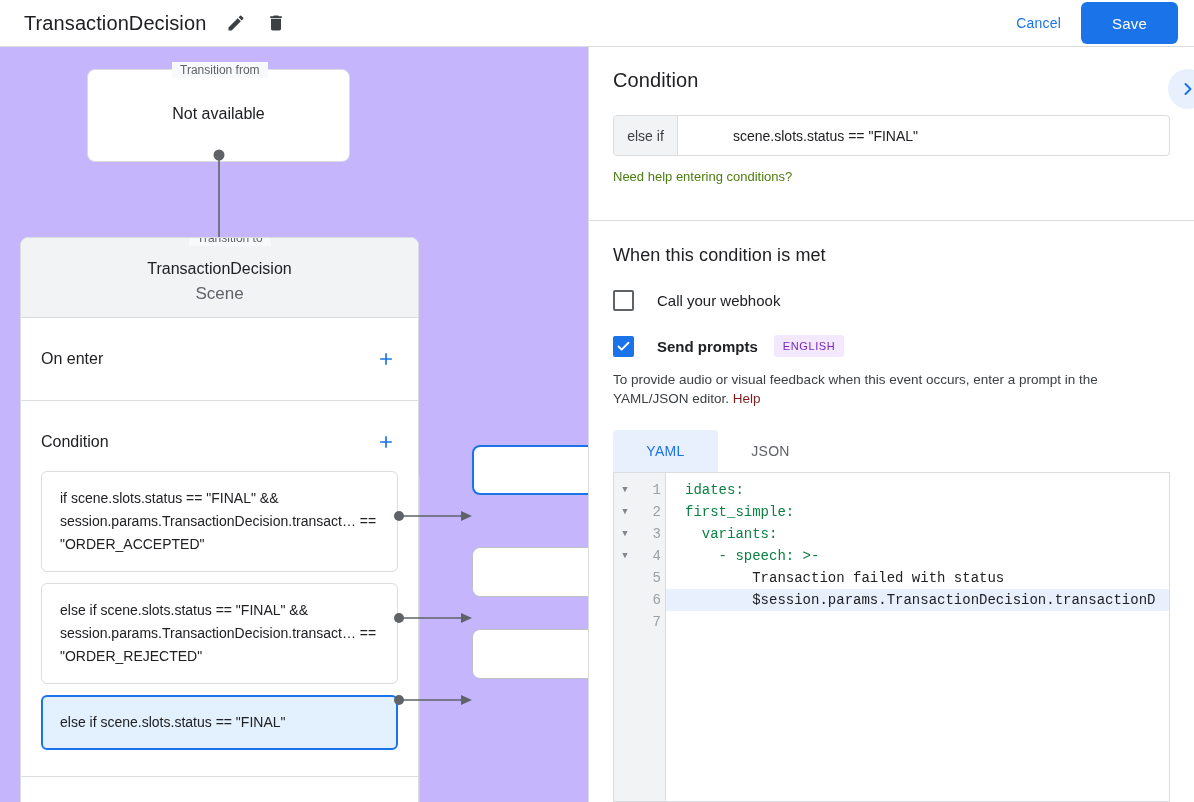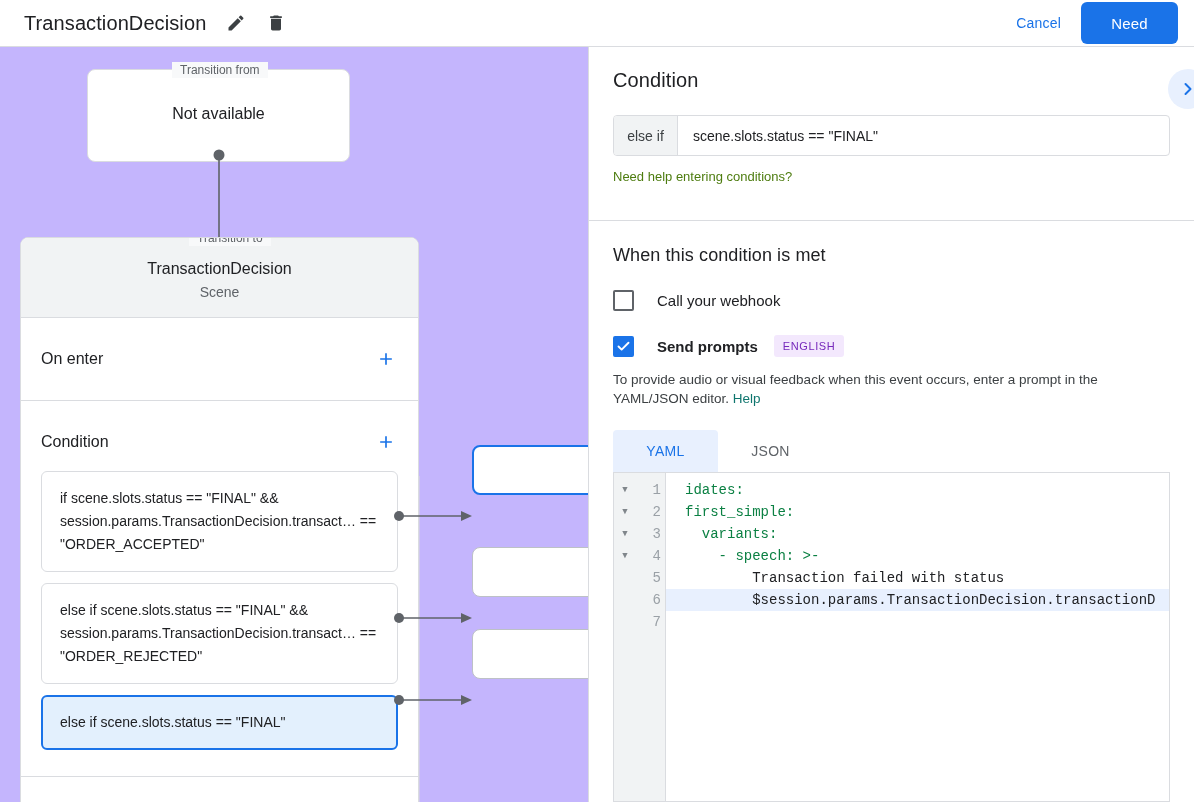--- a/index.html
+++ b/index.html
@@ -95,21 +95,21 @@
   }
   #transition-to-legend { left: 168px; }
   #transition-to-head {
     height: 80px;
     background: #f1f3f4;
     border-bottom: 1px solid #dadce0;
     padding-top: 22px;
     text-align: center;
   }
   #transition-to-name { font-size: 16px; color: #202124; }
-  #transition-to-sub { font-size: 14px; color: #5f6368; margin-top: 6px; }
+  #transition-to-sub { font-size: 17px; color: #5f6368; margin-top: 6px; }
 
   .section {
     border-bottom: 1px solid #dadce0;
     padding: 12px 20px;
   }
   .section-header {
     display: flex; align-items: center;
     height: 58px;
   }
   .section-title { font-size: 16px; color: #202124; flex: 1 1 auto; }
@@ -168,20 +168,21 @@
     display: flex; align-items: center; justify-content: center;
     cursor: pointer;
   }
   #cond-input-row {
     margin-top: 23px;
     display: flex;
     border: 1px solid #dadce0;
     border-radius: 4px;
     height: 41px;
     overflow: hidden;
+    gap: 40px;
   }
   #cond-prefix {
     width: 64px;
     background: #f1f3f4;
     border-right: 1px solid #dadce0;
     display: flex; align-items: center; justify-content: center;
     font-size: 14px; color: #3c4043;
   }
   #cond-value {
     flex: 1 1 auto;
@@ -222,21 +223,21 @@
     margin-left: 16px;
     background: #f3e8fd; color: #7627bb;
     font-size: 11px; letter-spacing: 0.6px;
     padding: 5px 9px; border-radius: 3px;
   }
   #prompts-desc {
     margin-top: 13px;
     font-size: 13.5px; line-height: 19px; color: #3c4043;
     max-width: 556px;
   }
-  #help-link { color: #0f766e; text-decoration: none; cursor: pointer; }
+  #help-link { color: #7f1d1d; text-decoration: none; cursor: pointer; }
 
   #editor-tabs { display: flex; margin-top: 22px; }
   .editor-tab {
     width: 105px; height: 42px;
     display: flex; align-items: center; justify-content: center;
     font-size: 14px; font-weight: 500; letter-spacing: 0.3px;
     color: #5f6368; cursor: pointer;
     border-radius: 4px 4px 0 0;
   }
   .editor-tab.active { background: #e8f0fe; color: #1a73e8; }
@@ -296,21 +297,21 @@
 
   <div class="hdr-icon-btn" id="delete-btn">
     <svg width="20" height="20" viewBox="0 0 24 24" fill="#3c4043" aria-hidden="true">
       <path d="M6 19c0 1.1.9 2 2 2h8c1.1 0 2-.9 2-2V7H6v12zM19 4h-3.5l-1-1h-5l-1 1H5v2h14V4z"></path>
     </svg>
   </div>
 
   <div id="header-spacer"></div>
 
   <button id="cancel-button">Cancel</button>
-  <button id="save-button">Need</button>
+  <button id="save-button">Save</button>
 </div>
 
 <div id="flow-canvas">
 
   <div class="fieldset-card" id="transition-from-card">
     <div class="fieldset-legend" id="transition-from-legend">Transition from</div>
     <div id="transition-from-value">Not available</div>
   </div>
 
   <svg id="arrow-svg" width="40" height="110" viewBox="0 0 40 110">

